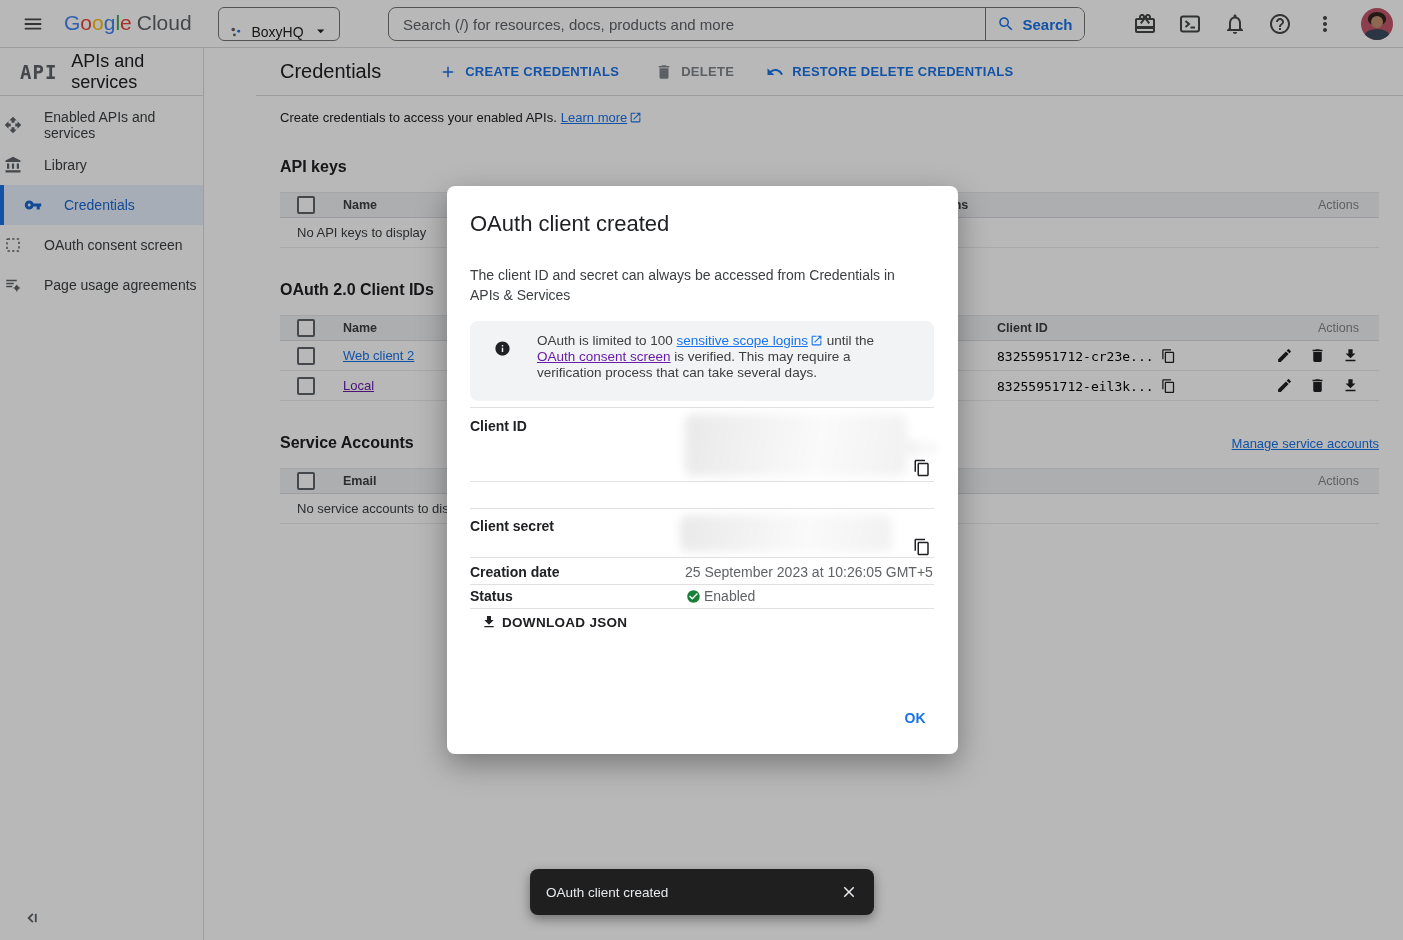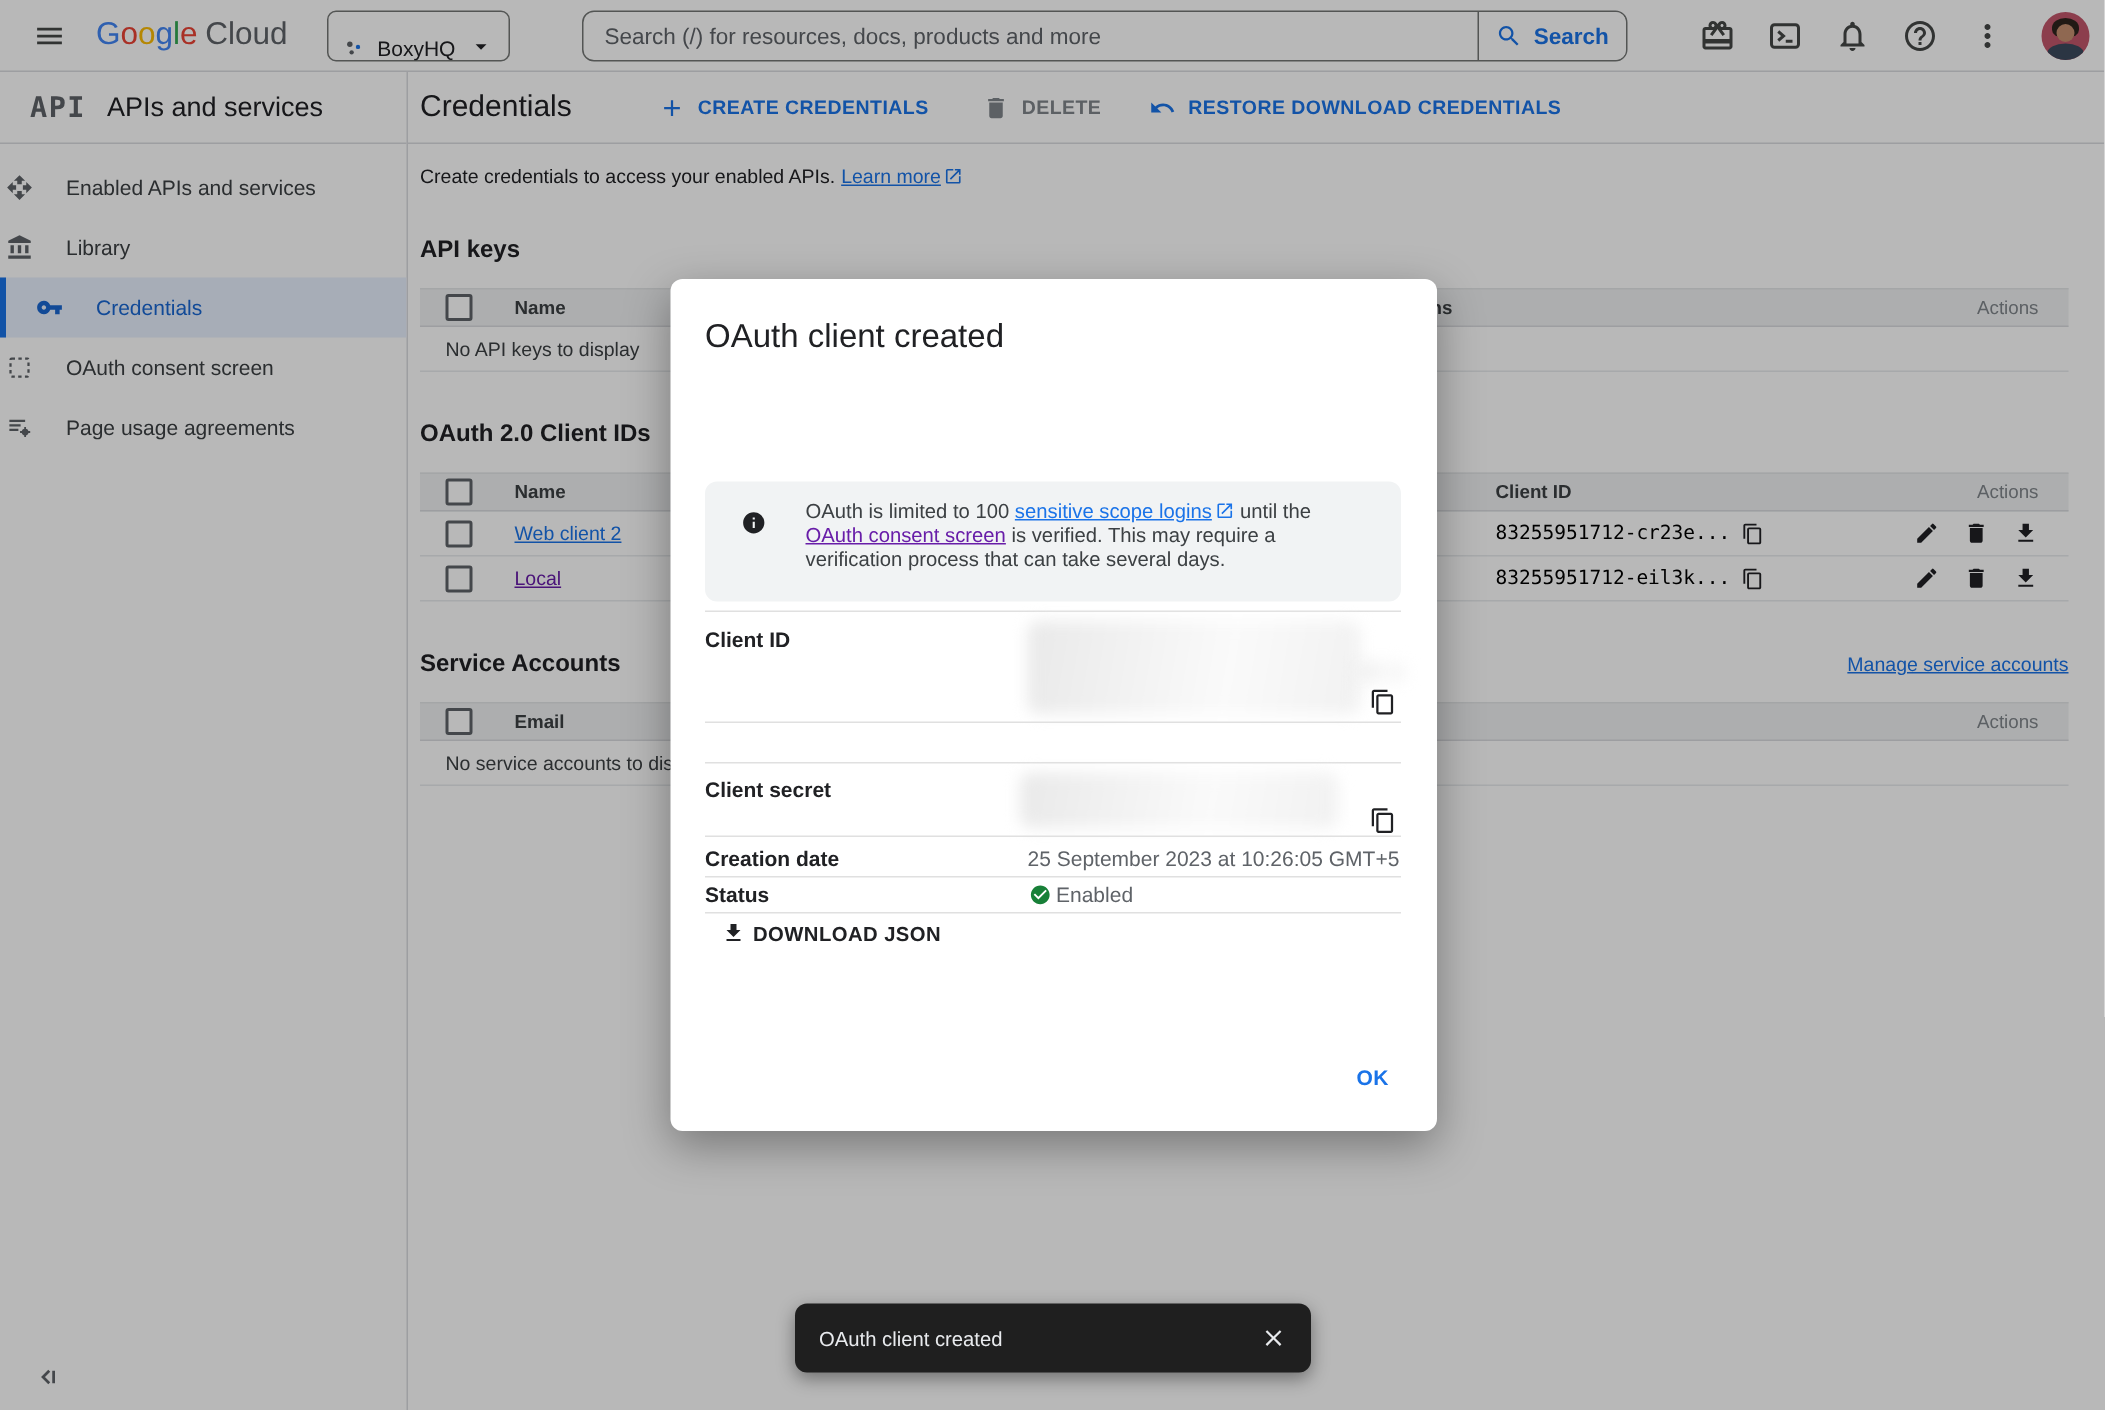--- a/index.html
+++ b/index.html
@@ -21,21 +21,21 @@
   .searchwrap input::placeholder { color:#5f6368; }
   .search-btn { width:99px; border-left:1px solid #747775; display:flex; align-items:center; justify-content:center; gap:7px; color:#1a73e8; font-size:15px; font-weight:700; cursor:pointer; background:#fff; }
   .tb-icons { position:absolute; right:0; top:0; height:48px; display:flex; align-items:center; }
   .tb-ic { width:24px; height:24px; color:#444746; margin-right:21px; cursor:pointer; }
   .avatar { width:32px; height:32px; border-radius:50%; margin:0 10px 0 3px; background:#c2566b; position:relative; overflow:hidden; cursor:pointer; }
   .avatar .hair { position:absolute; left:7px; top:4px; width:18px; height:13px; border-radius:50% 50% 40% 40%; background:#2e241e; }
   .avatar .face { position:absolute; left:10px; top:8px; width:12px; height:12px; border-radius:50%; background:#c79171; }
   .avatar .shirt { position:absolute; left:4px; top:21px; width:24px; height:12px; border-radius:50% 50% 0 0; background:#3c4a5d; }
 
   
-  .sidebar { position:absolute; top:48px; left:0; width:272px; bottom:0; background:#fff; border-right:1px solid #dadce0; z-index:1; }
+  .sidebar { position:absolute; top:48px; left:0; width:204px; bottom:0; background:#fff; border-right:1px solid #dadce0; z-index:1; }
   .sb-head { height:48px; display:flex; align-items:center; padding-left:20px; border-bottom:1px solid #dadce0; }
   .sb-logo { font-family:"DejaVu Sans Mono", monospace; font-weight:700; font-size:19px; color:#5f6368; letter-spacing:1px; }
   .sb-title { font-size:18px; color:#202124; margin-left:14px; }
   .sb-items { padding-top:9px; }
   .sb-item { height:40px; display:flex; align-items:center; cursor:pointer; color:#3c4043; border-left:4px solid transparent; }
   .sb-item .sb-ic { width:18px; height:18px; color:#5f6368; flex:none; }
   .sb-item .sb-label { font-size:14px; margin-left:22px; }
   .sb-item.selected { background:#e8f0fe; border-left:4px solid #1a73e8; padding-left:20px; }
   .sb-item.selected .sb-ic, .sb-item.selected .sb-label { color:#1967d2; }
   .collapse-btn { position:absolute; left:22px; bottom:12px; width:20px; height:20px; color:#5f6368; cursor:pointer; }
@@ -234,21 +234,21 @@
     <div class="tool-btn disabled btn-delete">
       <svg viewBox="0 0 24 24" fill="currentColor">
           <path d="M6 19c0 1.1.9 2 2 2h8c1.1 0 2-.9 2-2V7H6v12zM19 4h-3.5l-1-1h-5l-1 1H5v2h14V4z"></path>
         </svg>
       <span>DELETE</span>
     </div>
     <div class="tool-btn btn-restore">
       <svg viewBox="0 0 24 24" fill="currentColor">
           <path d="M12.5 8c-2.65 0-5.05.99-6.9 2.6L2 7v9h9l-3.62-3.62c1.39-1.16 3.16-1.88 5.12-1.88 3.54 0 6.55 2.31 7.6 5.5l2.37-.78C21.08 11.03 17.15 8 12.5 8z"></path>
         </svg>
-      <span>RESTORE DOWNLOAD CREDENTIALS</span>
+      <span>RESTORE DELETE CREDENTIALS</span>
     </div>
   </div>
 
   <div class="main-body">
     <div class="intro">
       <span>Create credentials to access your enabled APIs.</span>
       <span class="link-blue"><span>Learn more</span><svg class="ext-ic" viewBox="0 0 24 24" fill="currentColor">
             <path d="M19 19H5V5h7V3H5c-1.11 0-2 .9-2 2v14c0 1.1.89 2 2 2h14c1.1 0 2-.9 2-2v-7h-2v7zM14 3v2h3.59l-9.83 9.83 1.41 1.41L19 6.41V10h2V3h-7z"></path>
           </svg></span>
     </div>
@@ -332,20 +332,21 @@
         <span class="empty-cell">No service accounts to display</span>
       </div>
     </div>
   </div>
 </div>
 
 <div class="scrim"></div>
 
 <div class="modal">
   <div class="m-title">OAuth client created</div>
+  <div class="m-desc">The client ID and secret can always be accessed from Credentials in APIs &amp; Services</div>
 
   <div class="m-notice">
     <svg class="info-ic" viewBox="0 0 24 24" fill="currentColor">
         <path d="M12 2C6.48 2 2 6.48 2 12s4.48 10 10 10 10-4.48 10-10S17.52 2 12 2zm1 15h-2v-6h2v6zm0-8h-2V7h2v2z"></path>
       </svg>
     <div class="n-text"><span>OAuth is limited to 100 </span><span class="link-blue"><span>sensitive scope logins</span><svg class="ext-ic" viewBox="0 0 24 24" fill="currentColor">
             <path d="M19 19H5V5h7V3H5c-1.11 0-2 .9-2 2v14c0 1.1.89 2 2 2h14c1.1 0 2-.9 2-2v-7h-2v7zM14 3v2h3.59l-9.83 9.83 1.41 1.41L19 6.41V10h2V3h-7z"></path>
           </svg></span><span> until the </span><span class="link-purple">OAuth consent screen</span><span> is verified. This may require a verification process that can take several days.</span></div>
   </div>
 

